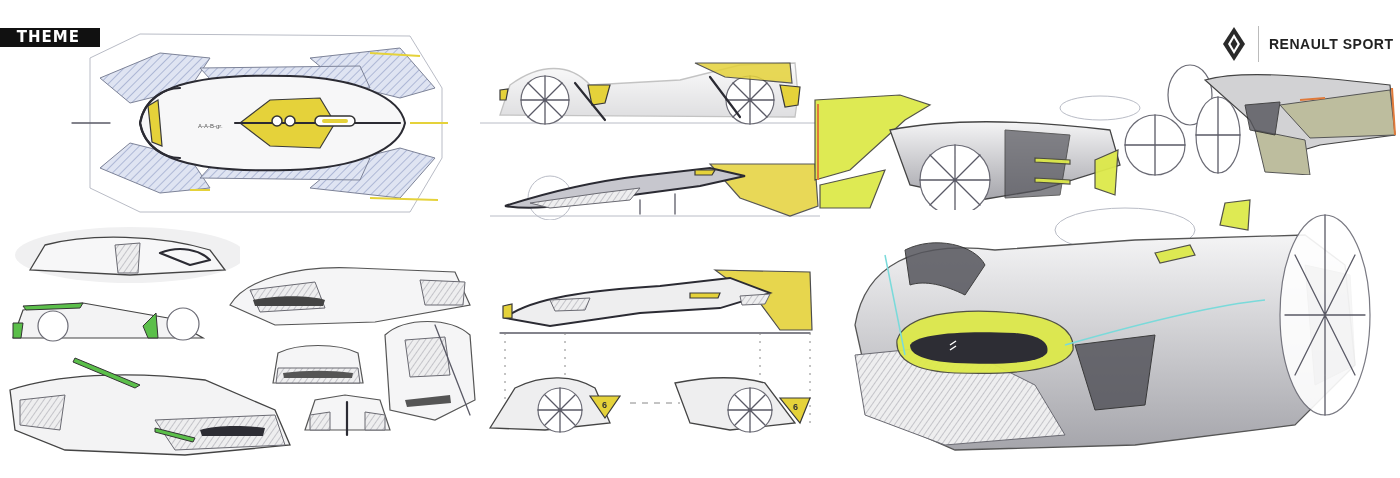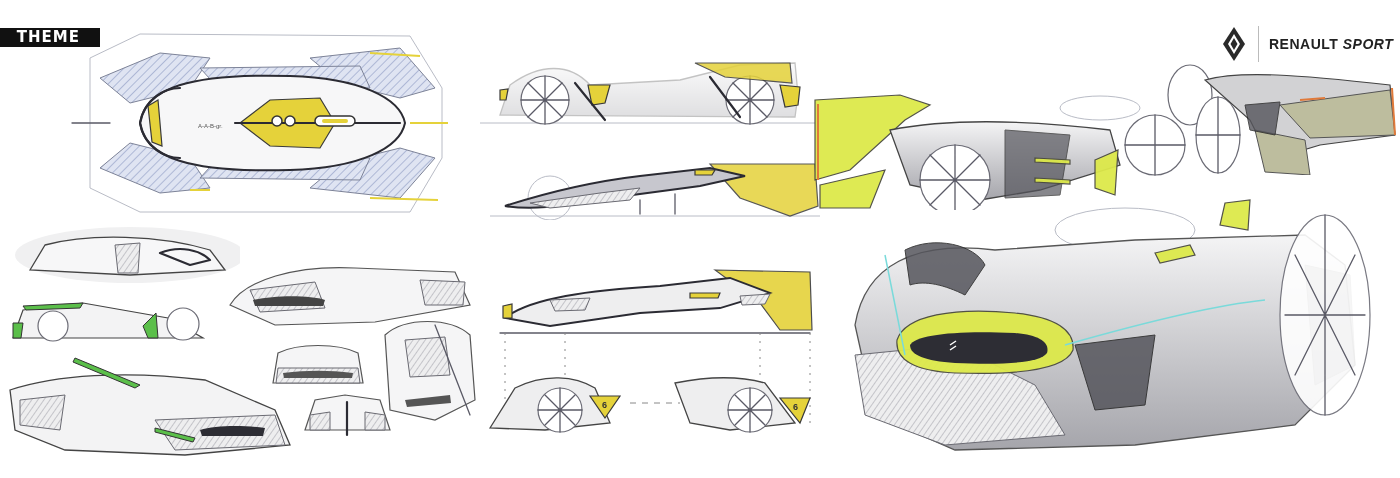--- a/index.html
+++ b/index.html
@@ -7,21 +7,21 @@
     .theme-label {
       position: absolute; left: 0; top: 28px; width: 100px; height: 19px;
       background: #111111; color: #ffffff; font-weight: bold; font-size: 15px;
       letter-spacing: 1px; line-height: 19px; text-align: right; padding-right: 20px; box-sizing: border-box;
       font-family: "DejaVu Sans", sans-serif;
     }
     .brand { position: absolute; left: 1222px; top: 24px; height: 40px; display: flex; align-items: center; }
     .brand-logo { width: 24px; height: 36px; }
     .brand-divider { width: 1px; height: 36px; background: #bbbbbb; margin: 0 10px 0 12px; }
     .brand-name { font-size: 14px; font-weight: bold; color: #222; letter-spacing: 0.5px; }
-    .brand-name .sport { font-style: italic; font-weight: bold; }
+    .brand-name .sport { font-weight: bold; }
     .sketch { position: absolute; }
     svg .ln { fill: none; stroke: #5a5a66; stroke-width: 1.3; stroke-linecap: round; stroke-linejoin: round; }
     svg .lnd { fill: none; stroke: #2b2b33; stroke-width: 2.2; stroke-linecap: round; stroke-linejoin: round; }
     svg .lnl { fill: none; stroke: #b9bcc6; stroke-width: 1; }
     svg .hatch { fill: url(#hatchBlue); stroke: #7d8398; stroke-width: 1; }
     svg .hatchg { fill: url(#hatchGray); stroke: #6a6a72; stroke-width: 1; }
     svg .yel { fill: #e5d23a; stroke: #3a3a3a; stroke-width: 1.2; }
     svg .lime { fill: #dde94a; stroke: #4a4a40; stroke-width: 1.2; opacity: 0.95; }
     svg .green { fill: #5bbf4a; stroke: #333; stroke-width: 1; }
     svg .dgrey { fill: #55555c; stroke: #222; stroke-width: 1; }

